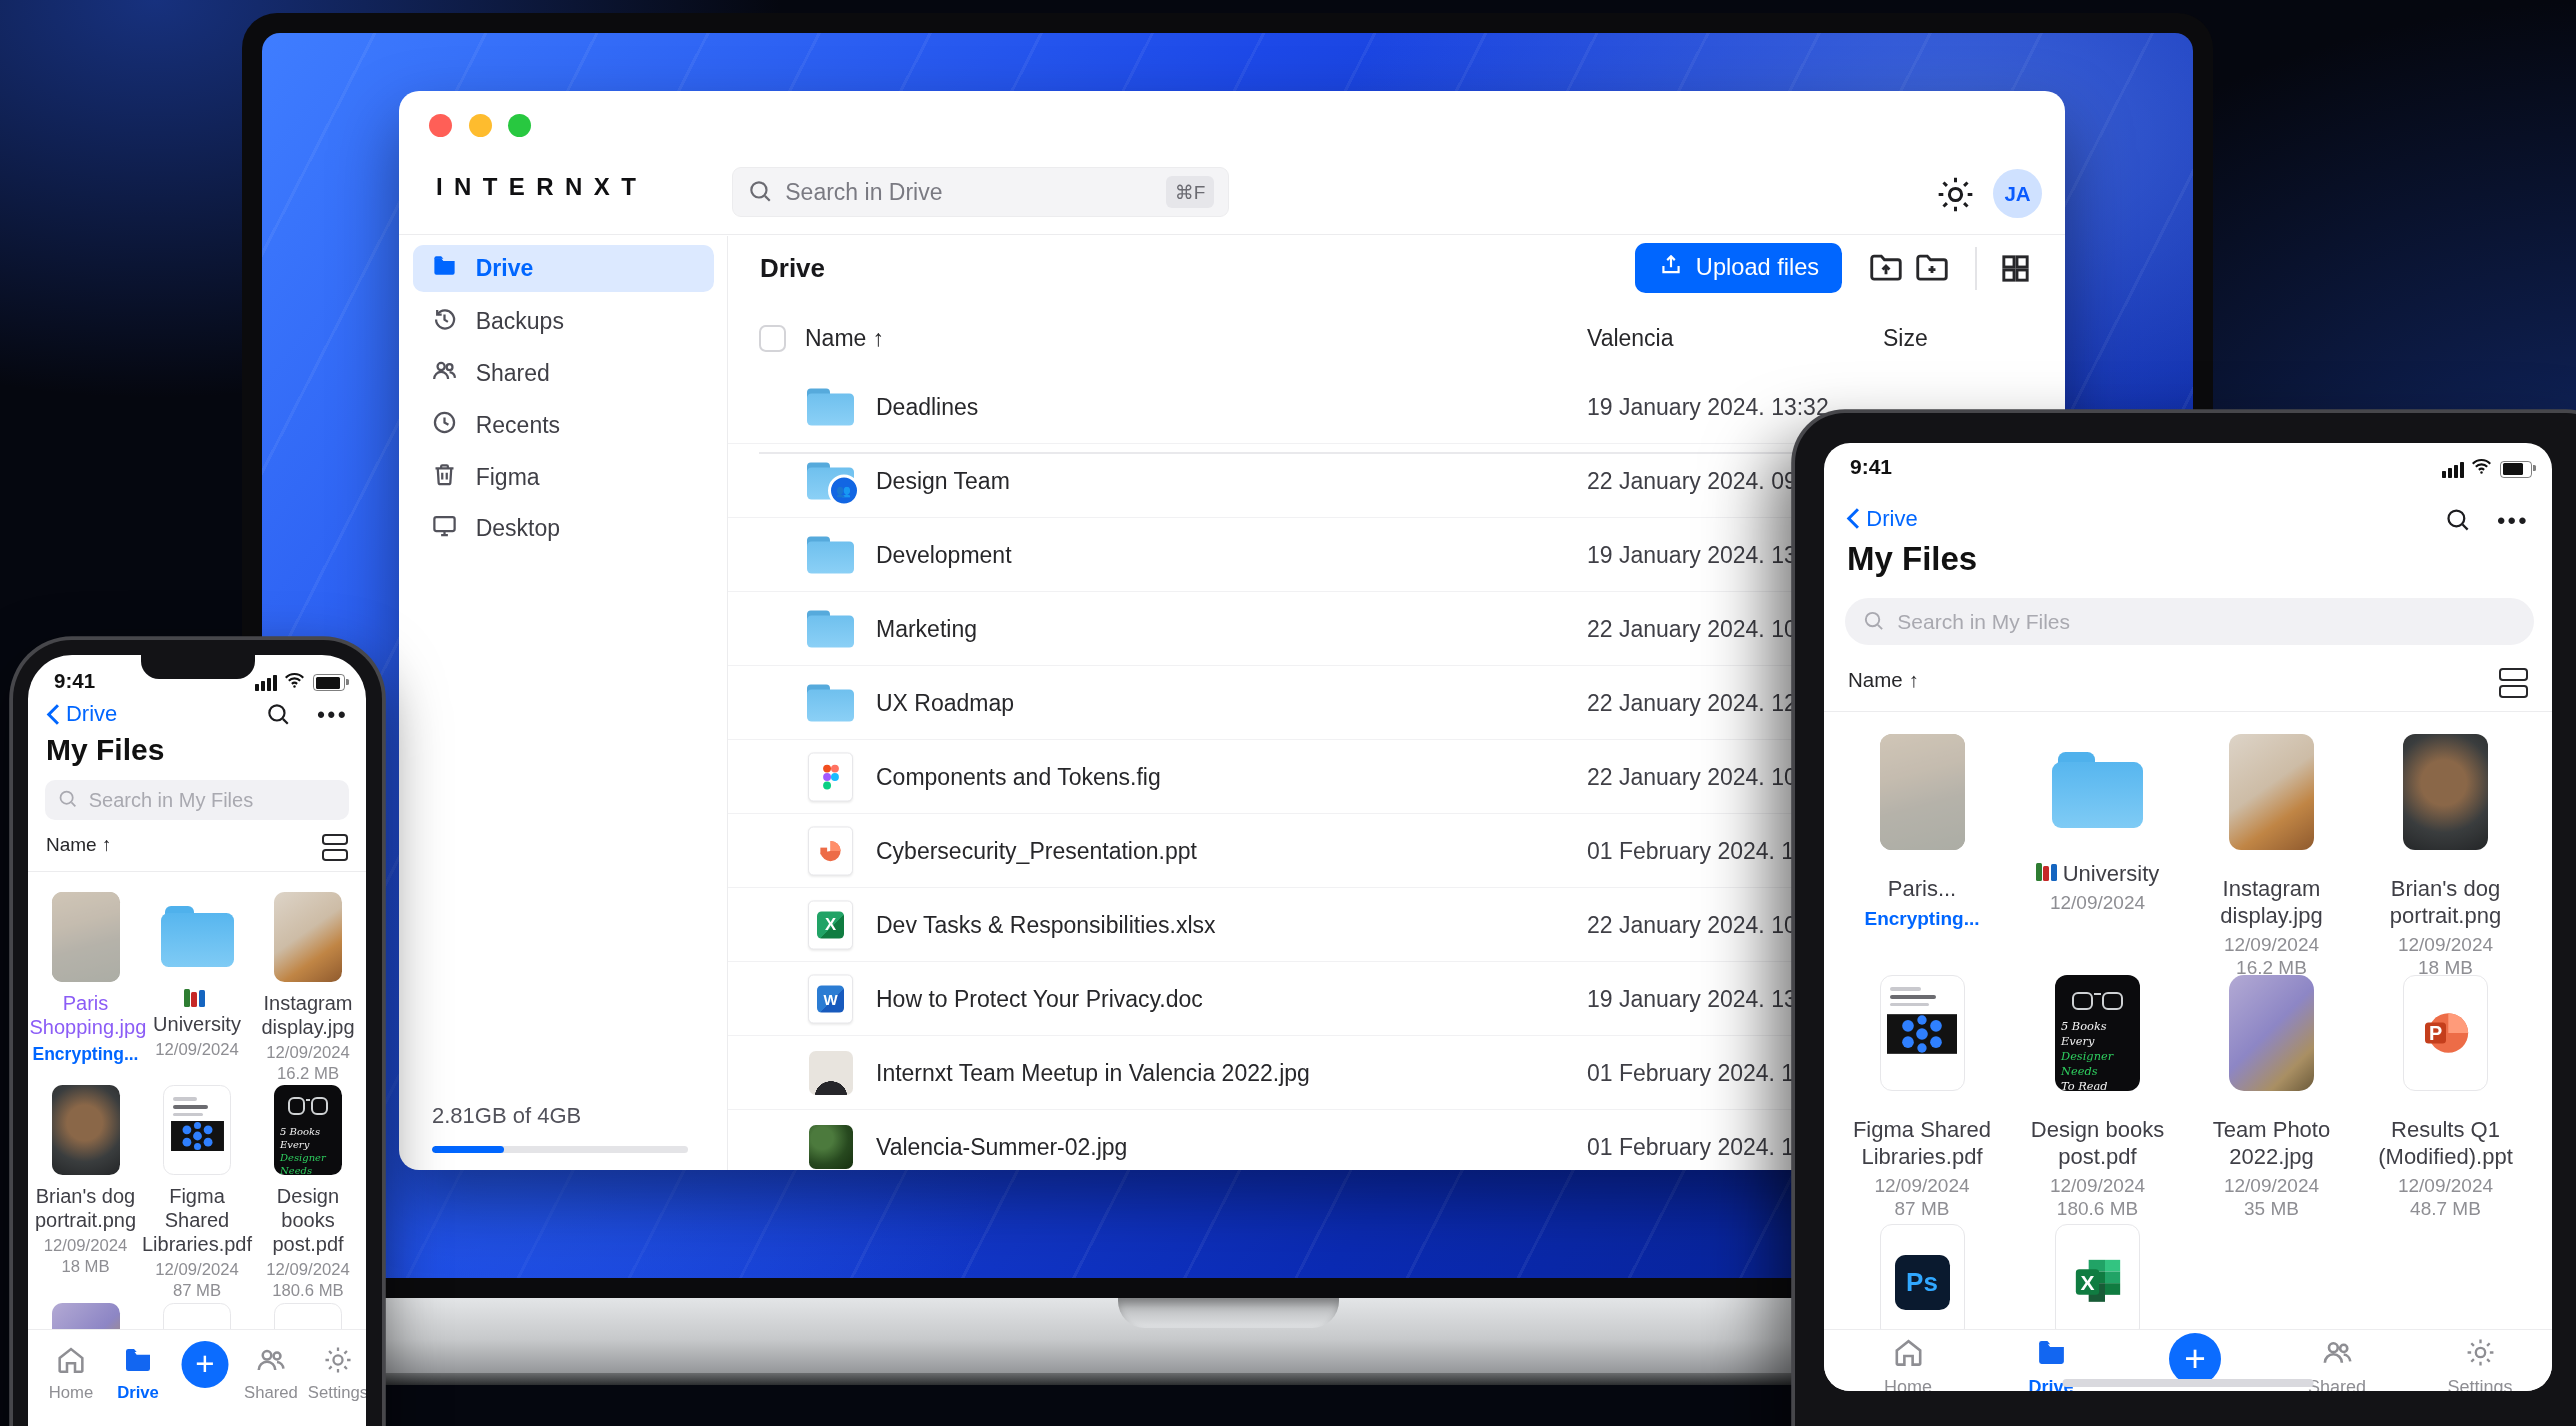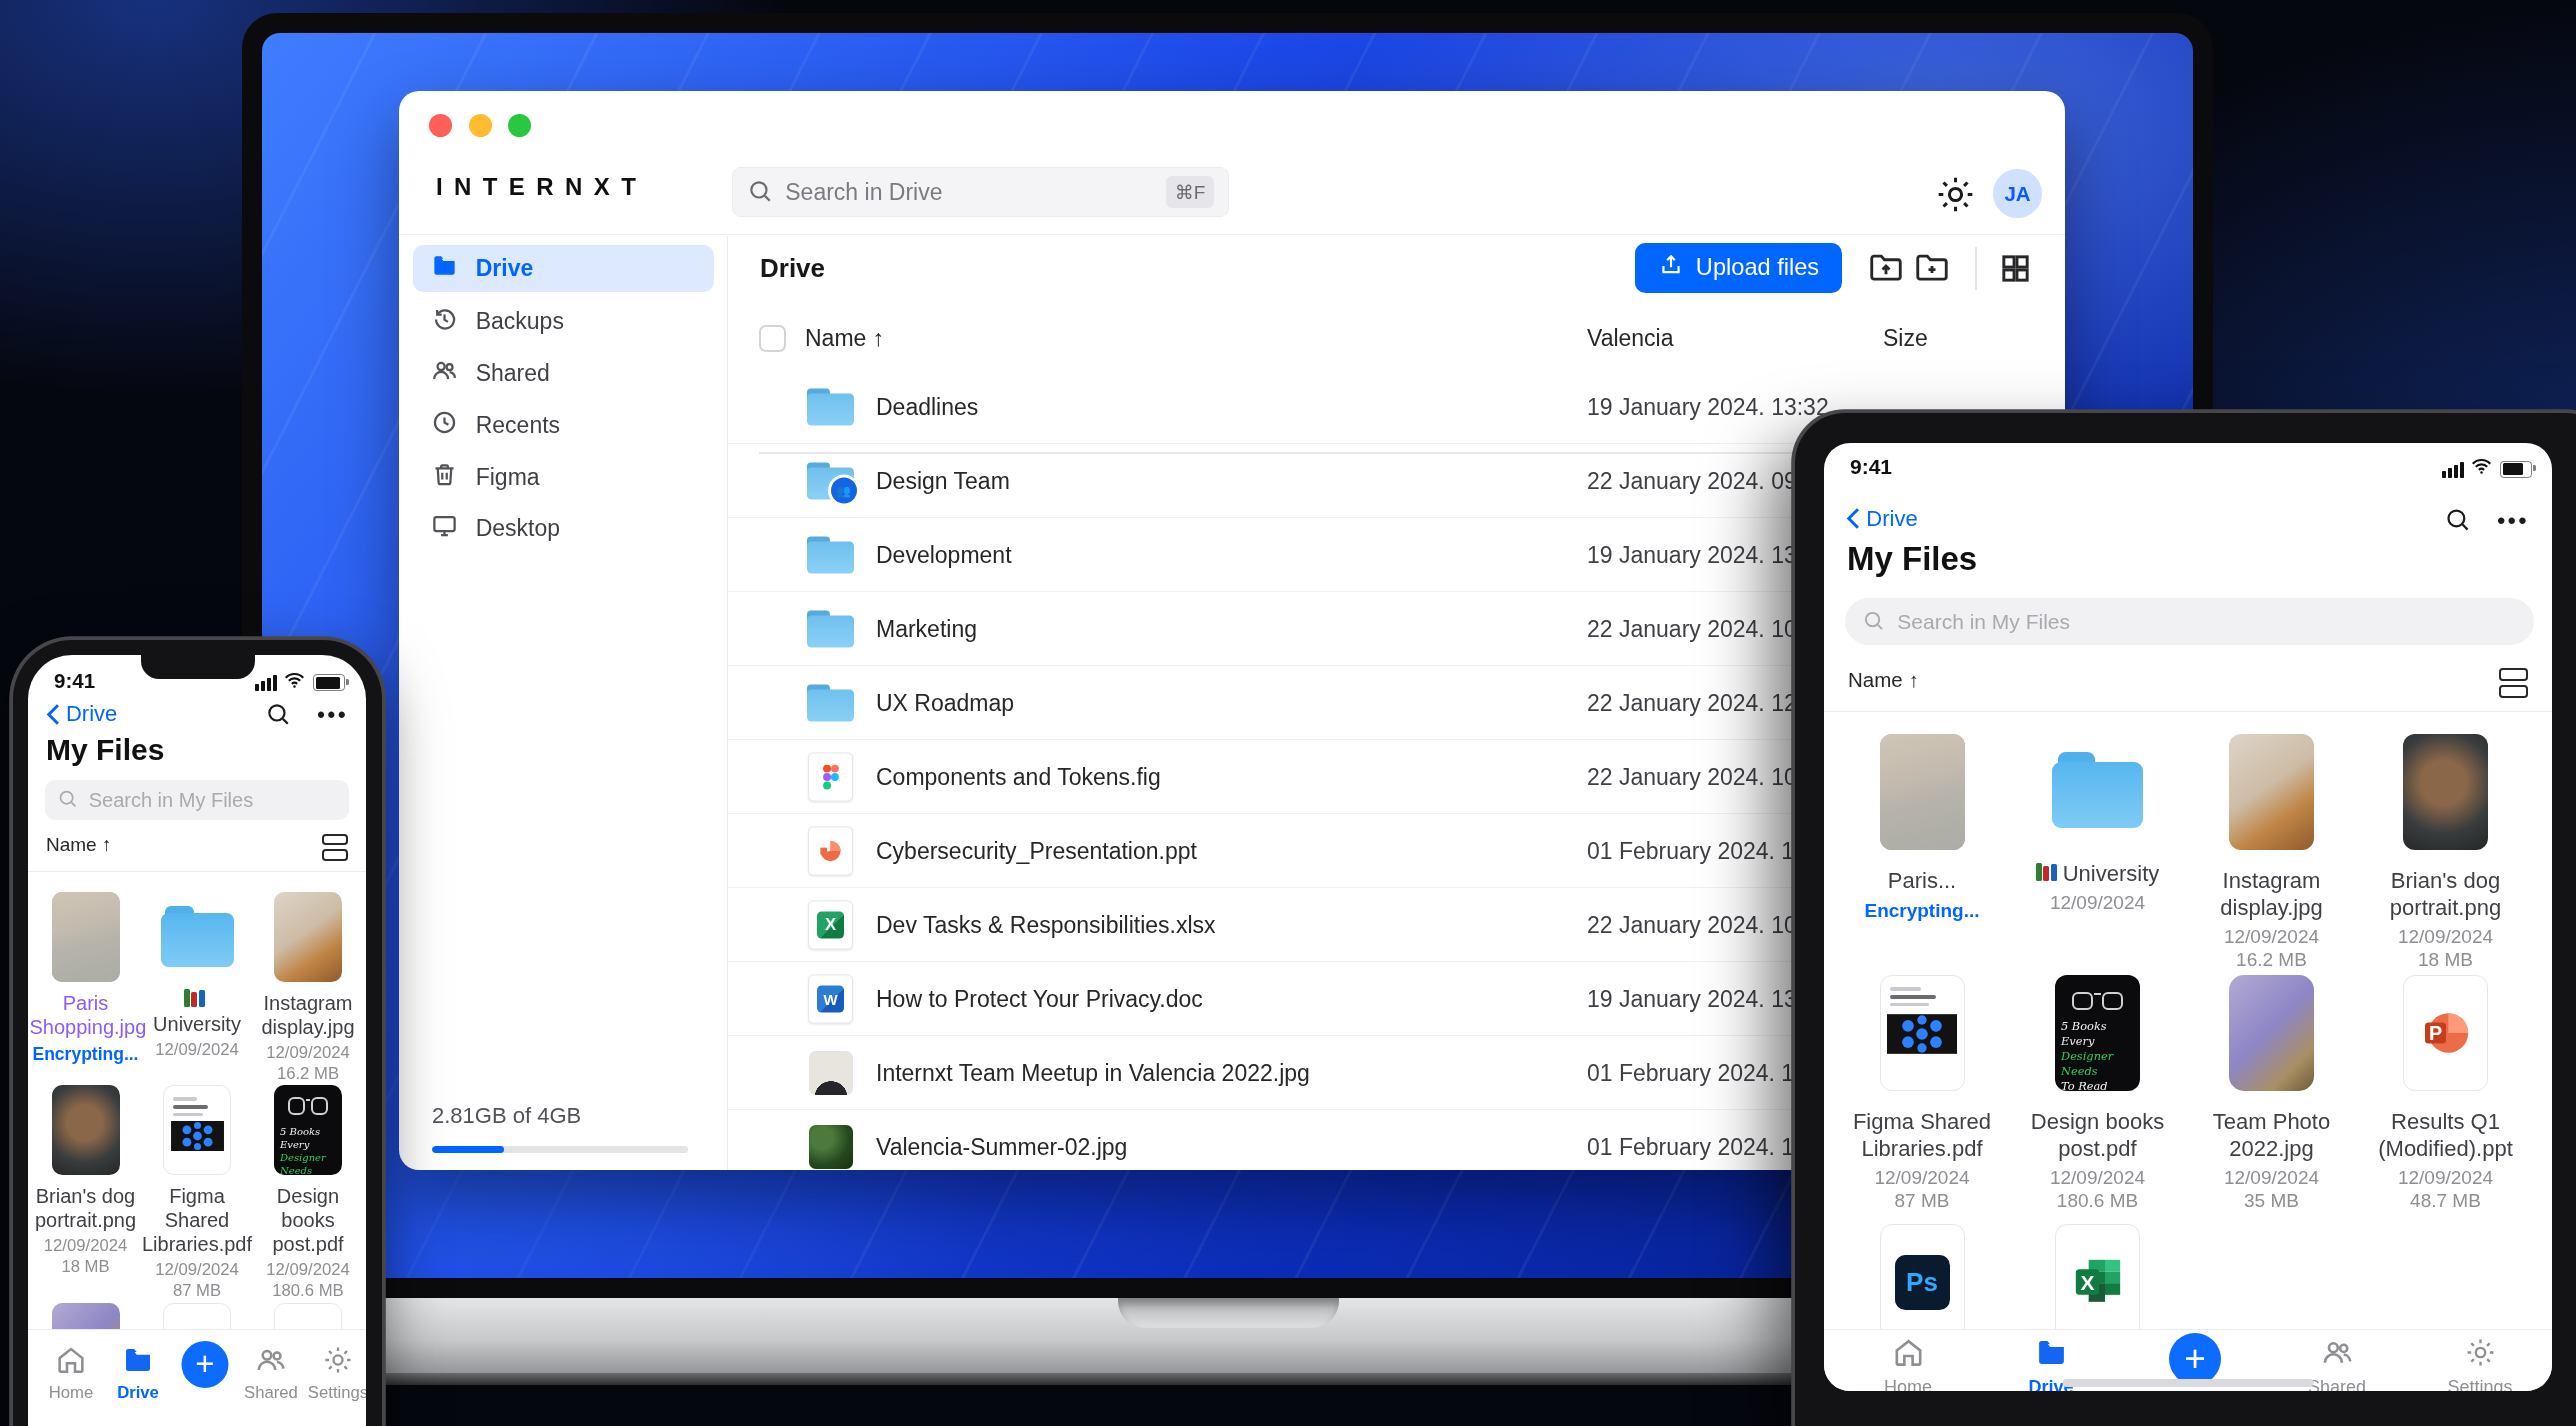--- a/index.html
+++ b/index.html
@@ -151,21 +151,21 @@
   .t-nav{position:absolute;left:0;right:0;top:58px;height:37px;}
   .t-title{position:absolute;left:23px;top:97px;font-size:33px;font-weight:700;color:#111;}
   .t-search{position:absolute;left:21px;top:155px;right:18px;height:47px;background:#F1F1F4;border-radius:23.6px;
     display:flex;align-items:center;padding:0 16.7px;box-sizing:border-box;gap:10.6px;}
   .t-search input{border:0;background:transparent;outline:none;flex:1;font-size:21px;color:#8E8E93;font-family:"Liberation Sans",sans-serif;}
   .t-search input::placeholder{color:#A9A9B0;}
   .t-sortrow{position:absolute;left:24px;right:24px;top:225px;height:33px;font-size:20.5px;color:#27272A;}
   .t-divider{position:absolute;left:0;right:0;top:268px;height:0.8px;background:#ECECEE;}
   .tcell{position:absolute;width:167px;text-align:center;}
   .tthumb{width:85px;height:116px;border-radius:12px;margin:0 auto;position:relative;overflow:hidden;}
-  .tname{margin-top:17px;font-size:22px;line-height:27px;color:#3F3F46;}
+  .tname{margin-top:25px;font-size:22px;line-height:27px;color:#3F3F46;}
   .tmeta{margin-top:3.8px;font-size:19px;line-height:23.6px;color:#8E8E93;}
   .tstatus{margin-top:6px;font-size:19px;font-weight:600;color:#0066FF;}
   .t-mac-folder{width:91px;height:76px;margin:18px auto 0;position:relative;}
   .t-mac-folder .tab{position:absolute;left:6px;top:0;width:37px;height:16.7px;border-radius:7.6px 7.6px 0 0;background:#4FB1EC;}
   .t-mac-folder .body{position:absolute;left:0;top:10px;right:0;bottom:0;border-radius:9px;
     background:linear-gradient(180deg,#57B6EF 0%,#7FCBF5 100%);}
   .sort-arrow{font-weight:400;}
   .listtoggle{float:right;display:flex;flex-direction:column;gap:3.8px;}
   .listtoggle i{display:block;border:2.3px solid #27272A;border-radius:3.8px;box-sizing:border-box;}
 </style>

